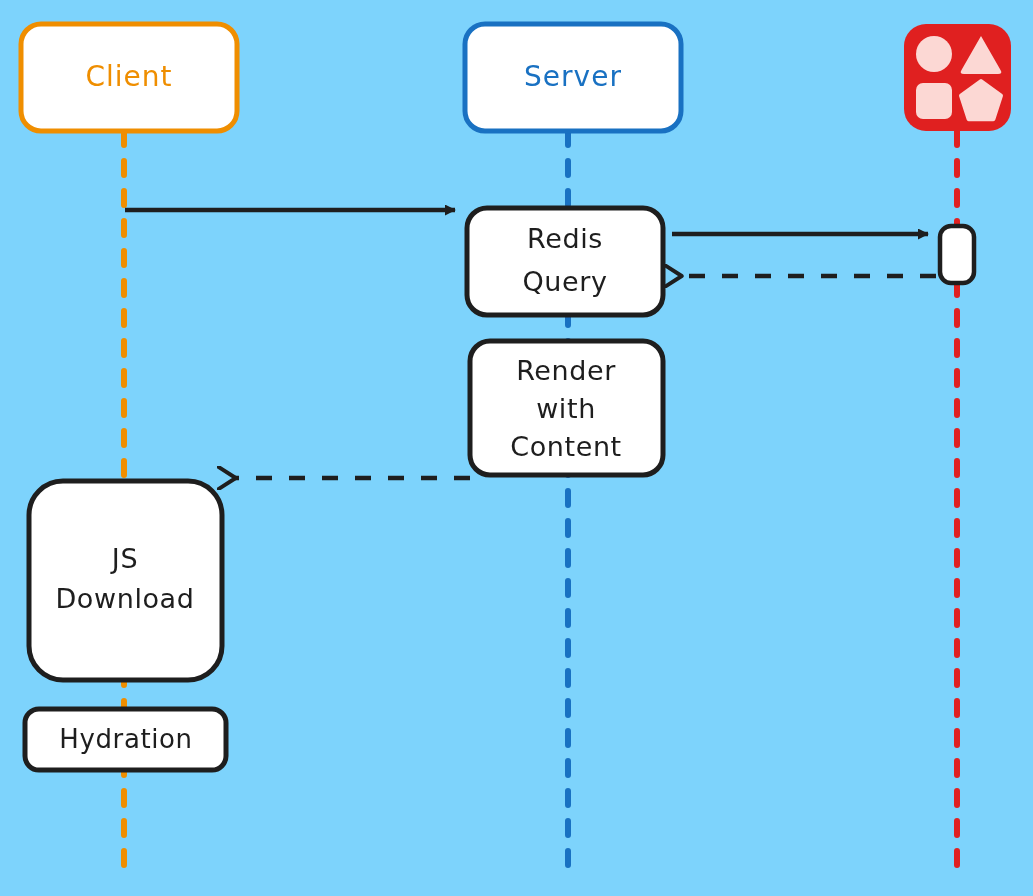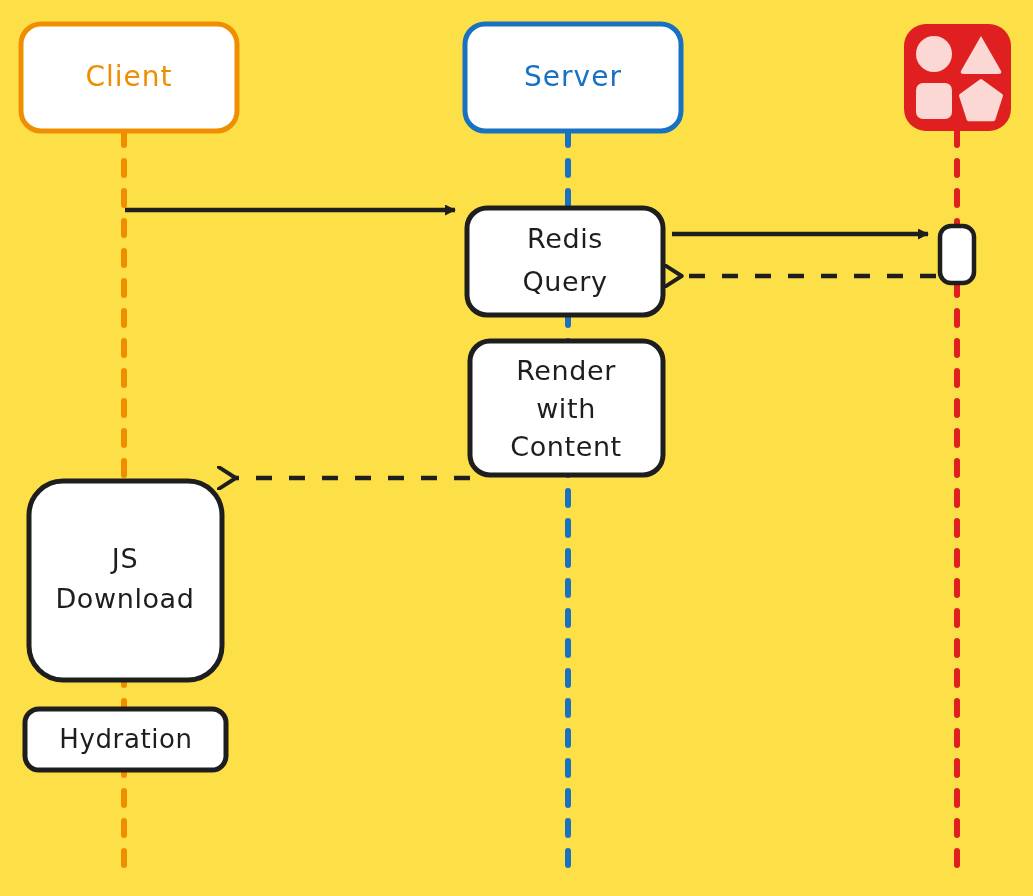--- a/index.html
+++ b/index.html
@@ -8,21 +8,21 @@
     padding: 0;
     background: #ffffff;
   }
   body {
     font-family: "DejaVu Sans", sans-serif;
   }
   #diagram-root {
     position: relative;
     width: 1033px;
     height: 896px;
-    background: #fde047;
+    background: #7dd3fc;
     overflow: hidden;
   }
   #diagram-svg {
     position: absolute;
     top: 0;
     left: 0;
     width: 1033px;
     height: 896px;
   }
   .node-label {

